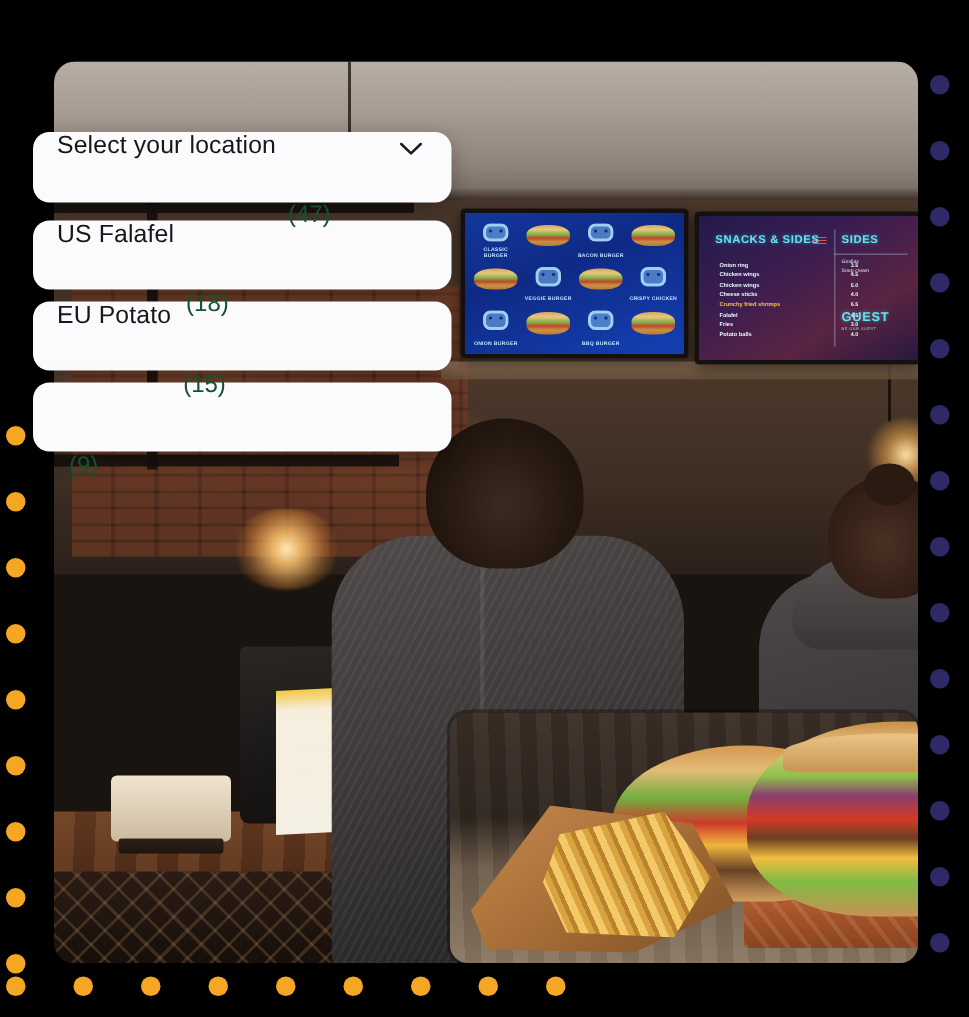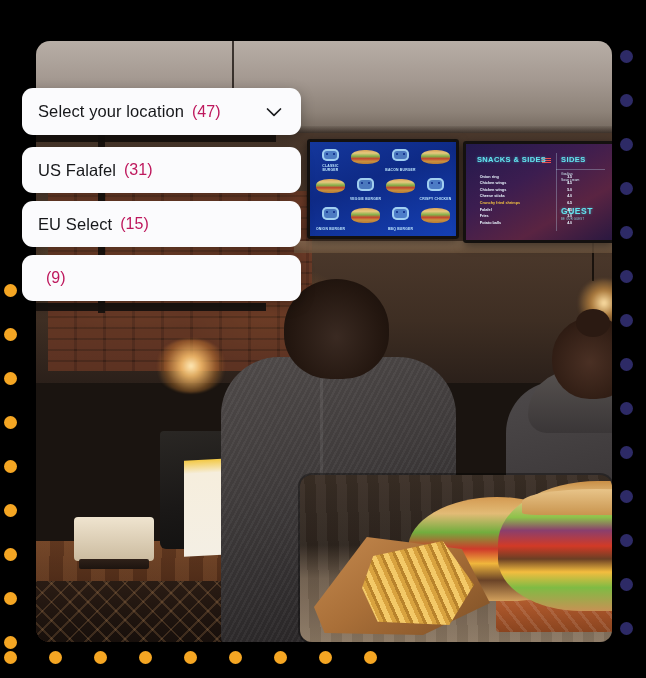--- a/index.html
+++ b/index.html
@@ -324,35 +324,36 @@
   }
 
   
   #dropdown-stack {
     position:absolute; left: 22px; top: 88px; width: 279px;
   }
   .dd-card {
     background: #fbfbfd;
     border-radius: 11px;
     box-shadow: 0 4px 14px rgba(0,0,0,.28);
-    display:flex; align-items:center;
+    display:flex; align-items:flex-start;
     padding: 0 16px;
     height: 46px;
   }
   #dd-trigger { height: 47px; }
   .dd-label {
     font-size: 16.5px;
     color: #16171a;
     letter-spacing: .1px;
     white-space: nowrap;
   }
   .dd-count {
     font-size: 16px;
-    color: #be185d;
+    color: #14532d;
     margin-left: 8px;
+    margin-top: 47px;
   }
   .dd-spacer { flex: 1 1 auto; }
   .chevron-icon {
     width: 22px; height: 22px;
     display:flex; align-items:center; justify-content:center;
     flex: 0 0 auto;
   }
   .chevron-icon svg { display:block; }
   .dd-gap-1 { height: 12px; }
   .dd-gap { height: 8px; }
@@ -504,27 +505,27 @@
         <svg width="22" height="22" viewBox="0 0 22 22" aria-hidden="true">
           <path d="M4.5 8 L11 14.3 L17.5 8" fill="none" stroke="#1b1c1f" stroke-width="1.7" stroke-linecap="round" stroke-linejoin="round"></path>
         </svg>
       </span>
     </div>
 
     <div class="dd-gap-1"></div>
 
     <div class="dd-card">
       <span class="dd-label">US Falafel</span>
-      <span class="dd-count">(31)</span>
+      <span class="dd-count">(18)</span>
     </div>
 
     <div class="dd-gap"></div>
 
     <div class="dd-card">
-      <span class="dd-label">EU Select</span>
+      <span class="dd-label">EU Potato</span>
       <span class="dd-count">(15)</span>
     </div>
 
     <div class="dd-gap"></div>
 
     <div class="dd-card">
       <span class="dd-count">(9)</span>
     </div>
   </div>
 

